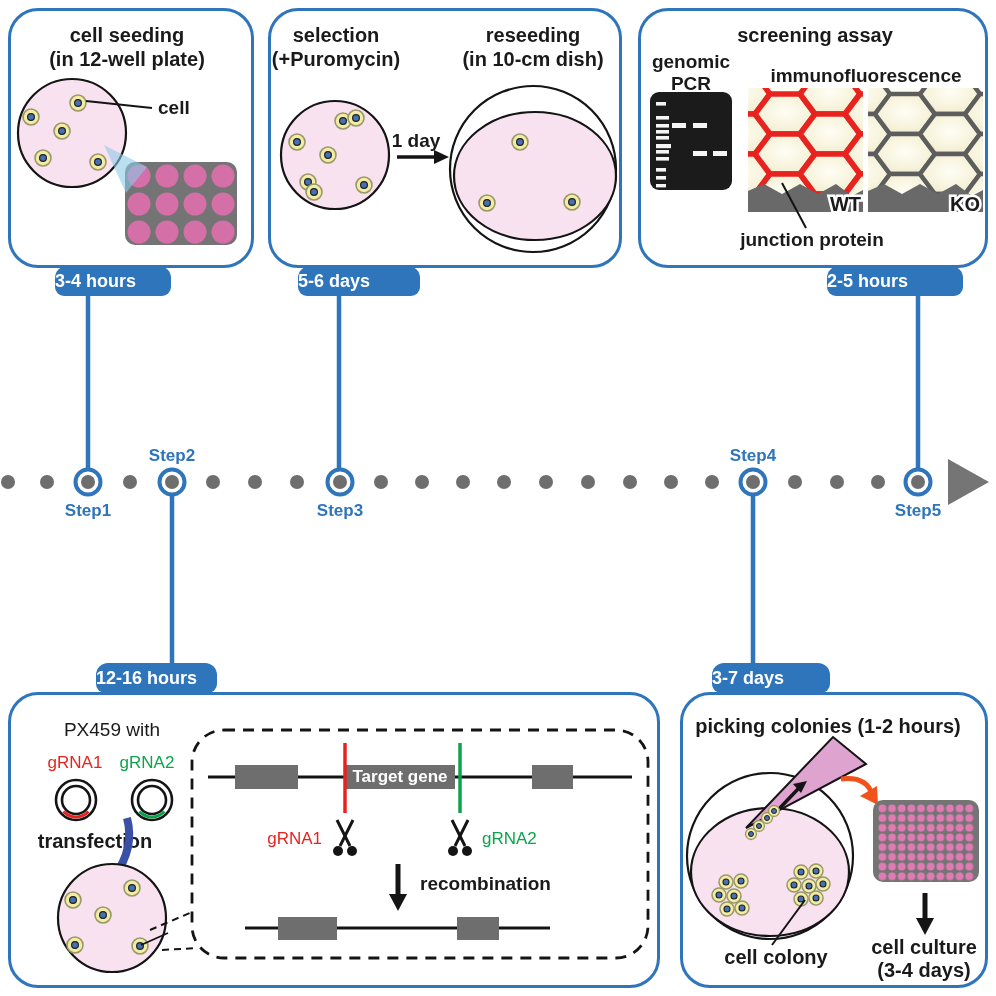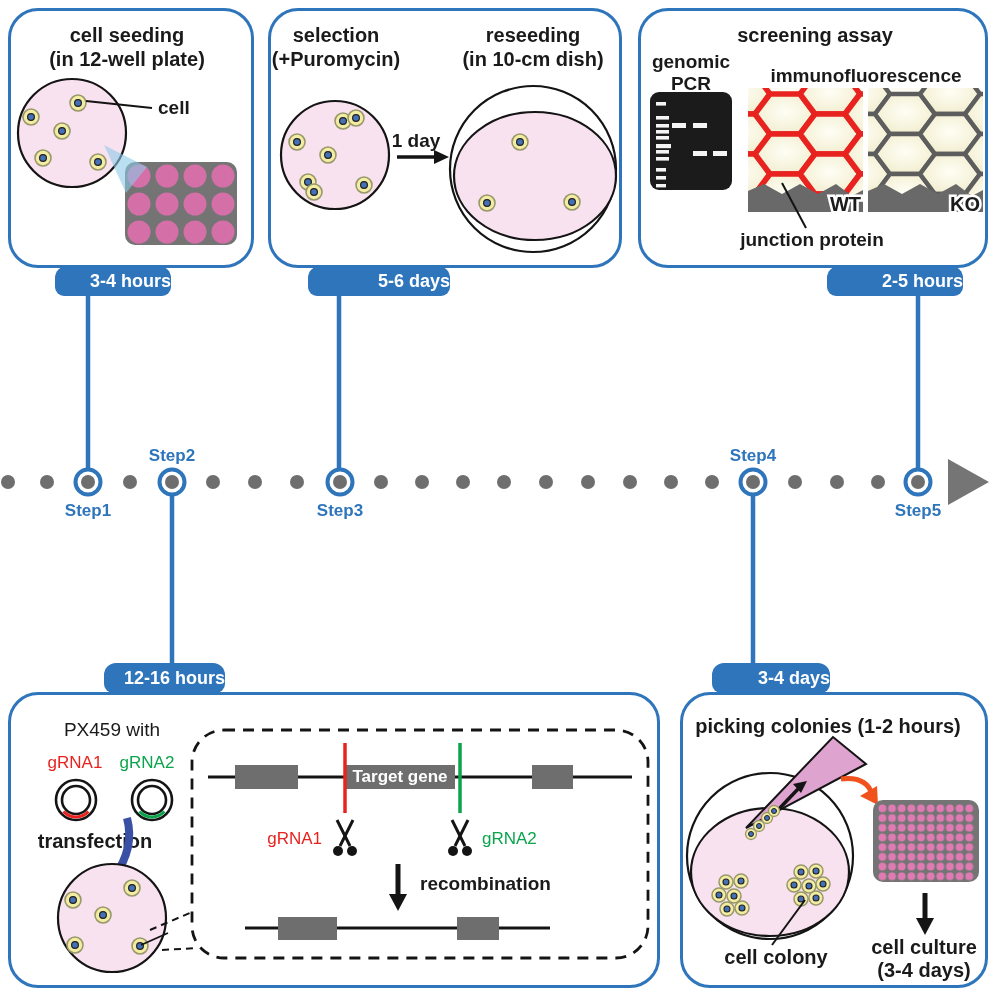--- a/index.html
+++ b/index.html
@@ -1,21 +1,21 @@
 <!DOCTYPE html>
 <html><head>
 <meta charset="utf-8">
 <style>
   html,body{margin:0;padding:0;background:#fff;}
   .canvas{position:relative;width:996px;height:996px;background:#fff;
           font-family:"Liberation Sans",sans-serif;overflow:hidden;}
   .panel{position:absolute;border:3.5px solid #2e75bb;border-radius:30px;
          background:#fff;box-sizing:border-box;}
   .badge{position:absolute;background:#2e75bb;color:#fff;font-weight:bold;
-         font-size:18px;text-align:right;border-radius:12px 12px 9px 9px;
+         font-size:18px;text-align:left;border-radius:12px 12px 9px 9px;
          height:30px;line-height:30px;}
   svg{position:absolute;left:0;top:0;}
   text{font-family:"Liberation Sans",sans-serif;fill:#1a1a1a;}
   .mid{text-anchor:middle;} .end{text-anchor:end;}
   .tt{font-size:20px;font-weight:bold;}
   .b19{font-size:19px;font-weight:bold;}
   .b20{font-size:20px;font-weight:bold;}
   .r19{font-size:19px;font-weight:normal;}
   .r17{font-size:17px;font-weight:normal;}
   .b17{font-size:17px;font-weight:bold;}
@@ -350,17 +350,17 @@
         <polygon points="916,918 934,918 925,935" fill="#141414"></polygon>
       </g>
       <text class="b20 mid" x="924" y="954">cell culture</text>
       <text class="b20 mid" x="924" y="977">(3-4 days)</text>
       <line x1="805" y1="900" x2="772" y2="945" stroke="#141414" stroke-width="2"></line>
       <text class="b20 mid" x="776" y="964">cell colony</text>
     </g>
   </svg>
 
   <div class="badge" style="left:55px;top:266px;width:116px;">3-4 hours</div>
-  <div class="badge" style="left:308px;top:266px;width:142px;">5-6 days</div>
+  <div class="badge" style="left:298px;top:266px;width:122px;">5-6 days</div>
   <div class="badge" style="left:827px;top:266px;width:136px;">2-5 hours</div>
-  <div class="badge" style="left:104px;top:663px;width:121px;">12-16 hours</div>
-  <div class="badge" style="left:712px;top:663px;width:118px;">3-4 days</div>
+  <div class="badge" style="left:96px;top:663px;width:121px;">12-16 hours</div>
+  <div class="badge" style="left:712px;top:663px;width:118px;">3-7 days</div>
 </div>
 
 </body></html>

